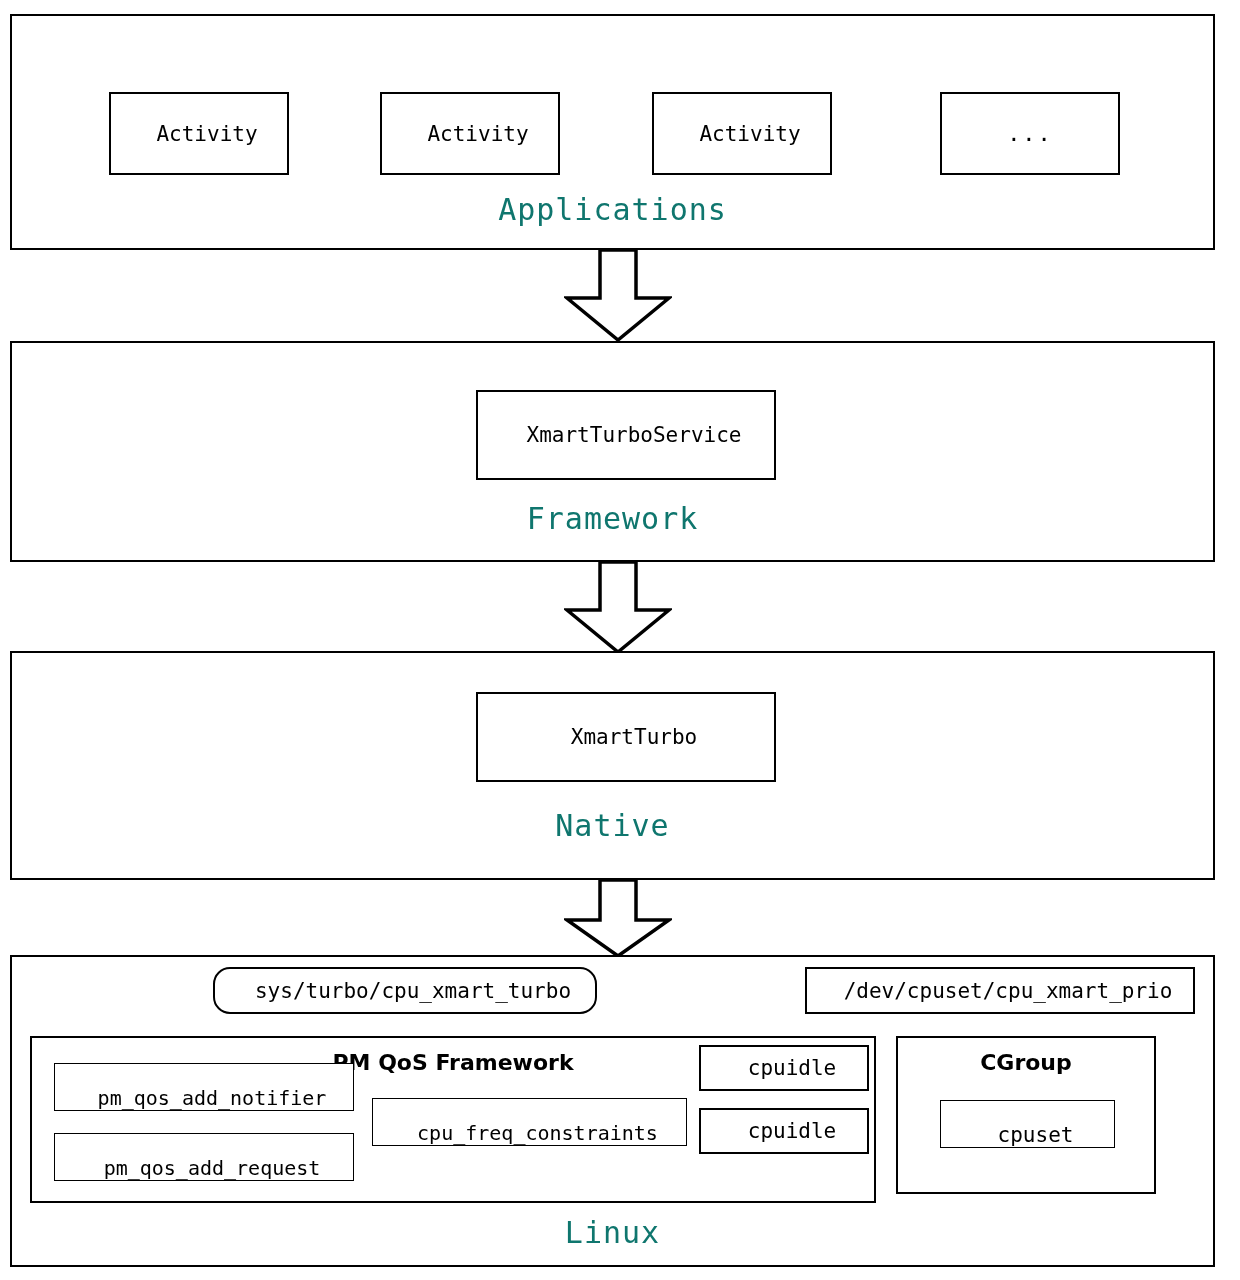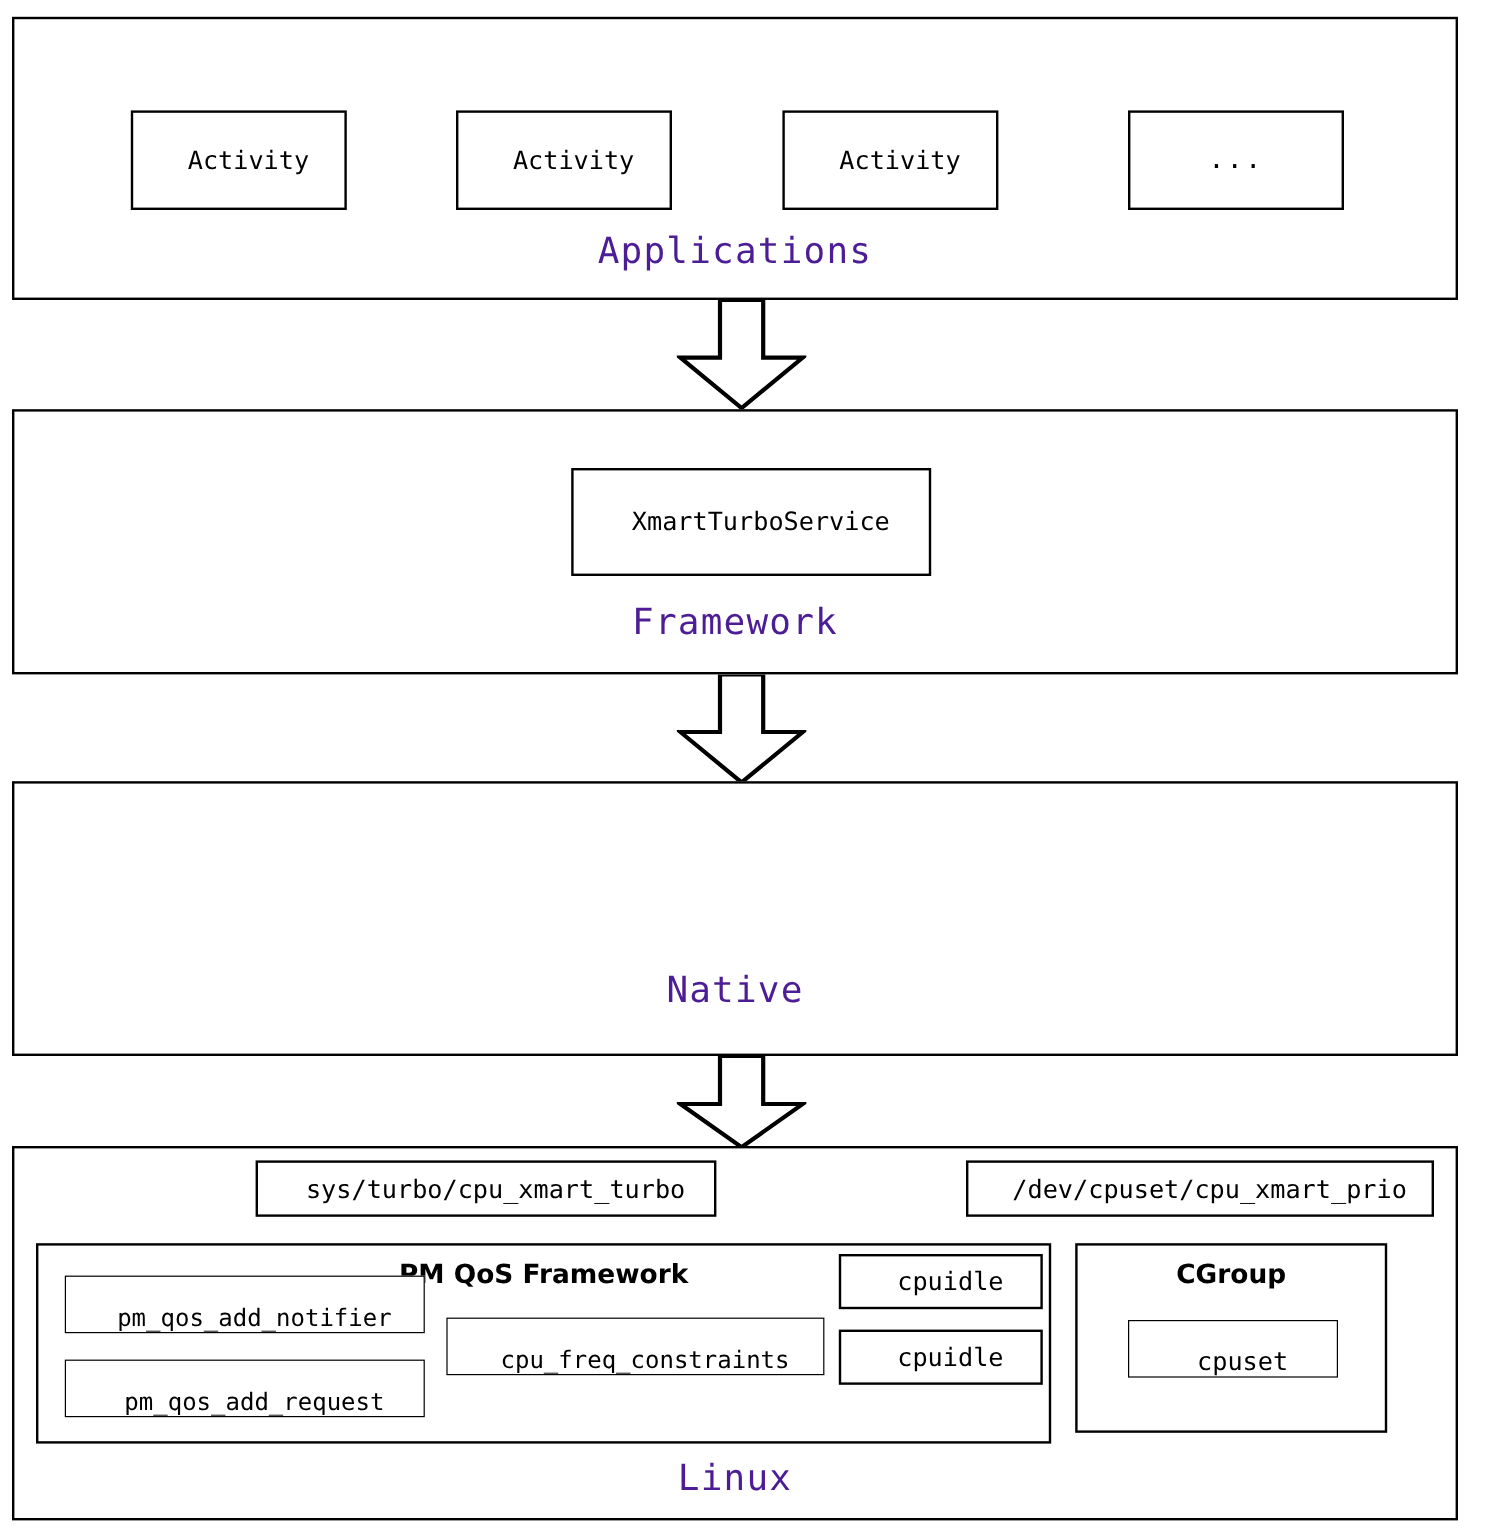--- a/index.html
+++ b/index.html
@@ -39,21 +39,21 @@
   }
   .mono{font-family:"DejaVu Sans Mono", monospace;padding-left:16px;}
   .layer-title{
     position:absolute;
     width:100%;
     left:0;
     text-align:center;
     font-family:"DejaVu Sans Mono", monospace;
     font-size:30px;
     letter-spacing:1px;
-    color:#4c1d95;
+    color:#0f766e;
   }
   .grp-title{
     position:absolute;
     width:100%;
     left:0;
     text-align:center;
     font-family:"DejaVu Sans", sans-serif;
     font-weight:bold;
     font-size:22px;
     color:#000;
@@ -96,30 +96,33 @@
       <span>XmartTurboService</span>
     </div>
     <div class="layer-title" style="top:158px;">Framework</div>
   </div>
 
   <svg class="arrow" style="left:564px;top:562px;" width="108" height="92" viewBox="0 0 108 92">
     <polygon points="36,0 72,0 72,48 105,48 54,90 3,48 36,48" fill="#ffffff" stroke="#000000" stroke-width="3.5" stroke-linejoin="miter"></polygon>
   </svg>
 
   <div class="abs layer" style="left:10px;top:651px;width:1205px;height:229px;">
+    <div class="abs node mono" style="left:464px;top:39px;width:300px;height:90px;font-size:21px;">
+      <span>XmartTurbo</span>
+    </div>
     <div class="layer-title" style="top:155px;">Native</div>
   </div>
 
   <svg class="arrow" style="left:564px;top:880px;" width="108" height="78" viewBox="0 0 108 78">
     <polygon points="36,0 72,0 72,40 105,40 54,76 3,40 36,40" fill="#ffffff" stroke="#000000" stroke-width="3.5" stroke-linejoin="miter"></polygon>
   </svg>
 
   <div class="abs layer" style="left:10px;top:955px;width:1205px;height:312px;">
 
-    <div class="abs node mono" style="left:201px;top:10px;width:384px;height:47px;font-size:21px;">
+    <div class="abs node mono" style="left:201px;top:10px;width:384px;height:47px;font-size:21px;border-radius:17px;">
       <span>sys/turbo/cpu_xmart_turbo</span>
     </div>
 
     <div class="abs node mono" style="left:793px;top:10px;width:390px;height:47px;font-size:21px;">
       <span>/dev/cpuset/cpu_xmart_prio</span>
     </div>
 
     <div class="abs group" style="left:18px;top:79px;width:846px;height:167px;">
       <div class="grp-title" style="top:12px;">PM QoS Framework</div>
 

